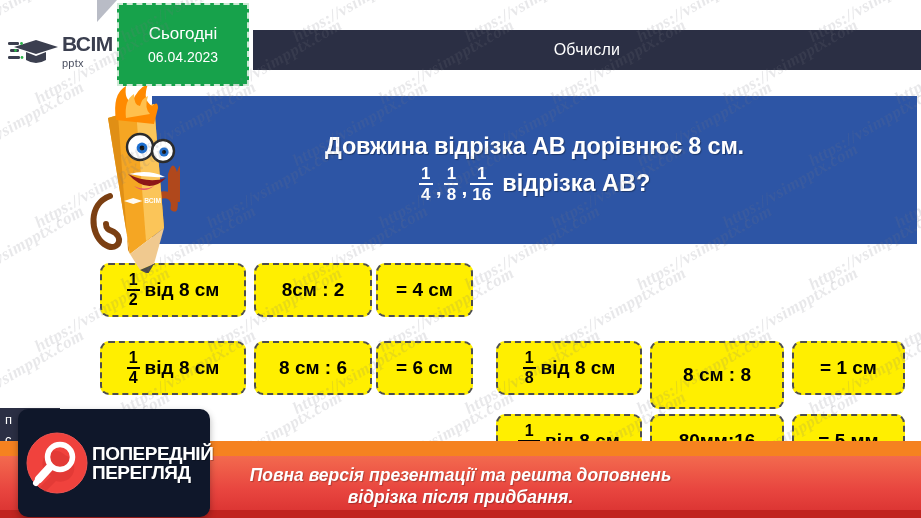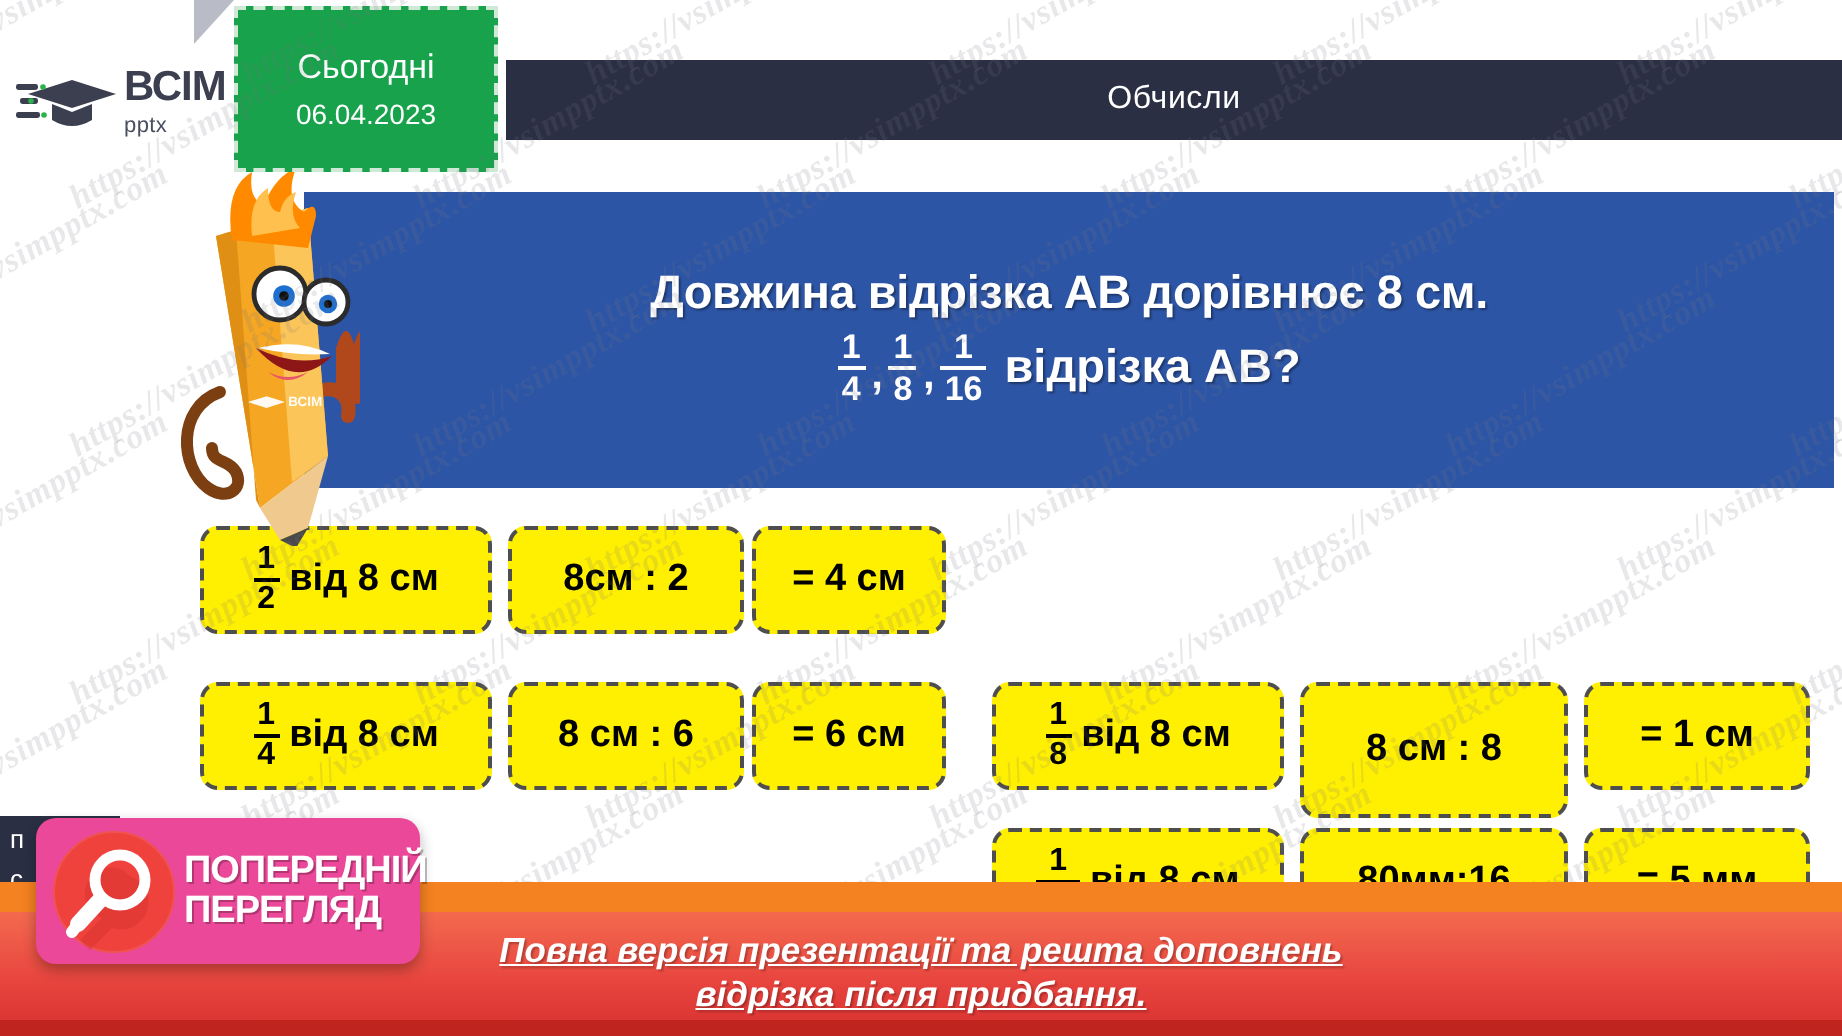--- a/index.html
+++ b/index.html
@@ -177,22 +177,22 @@
     left: 0px; top: 452px;
     width: 60px; height: 40px;
     background: #c6282d;
     z-index: 15;
   }
 
   
   #preview-button {
     position: absolute;
     left: 18px; top: 409px;
-    width: 192px; height: 73px;
-    background: #ec4899;
+    width: 192px; height: 108px;
+    background: #0f172a;
     border-radius: 10px;
     z-index: 45;
     display: flex; align-items: center;
     box-shadow: 0 3px 7px rgba(0,0,0,.30);
     padding-left: 8px;
   }
   #preview-icon {
     width: 62px; height: 62px; flex: none;
   }
   #preview-label {
@@ -242,21 +242,20 @@
     width: 921px; height: 18px;
     background: #f58220;
     z-index: 41;
   }
   .footer-line {
     font-style: italic;
     font-weight: bold;
     font-size: 17.5px;
     line-height: 1.25;
     text-shadow: 1px 1px 1px rgba(0,0,0,.25);
-    text-decoration: underline;
   }
   #footer-bottom-bar {
     position: absolute;
     left: 0px; top: 510px;
     width: 921px; height: 8px;
     background: #c0241f;
     z-index: 43;
   }
 </style>
 </head>

